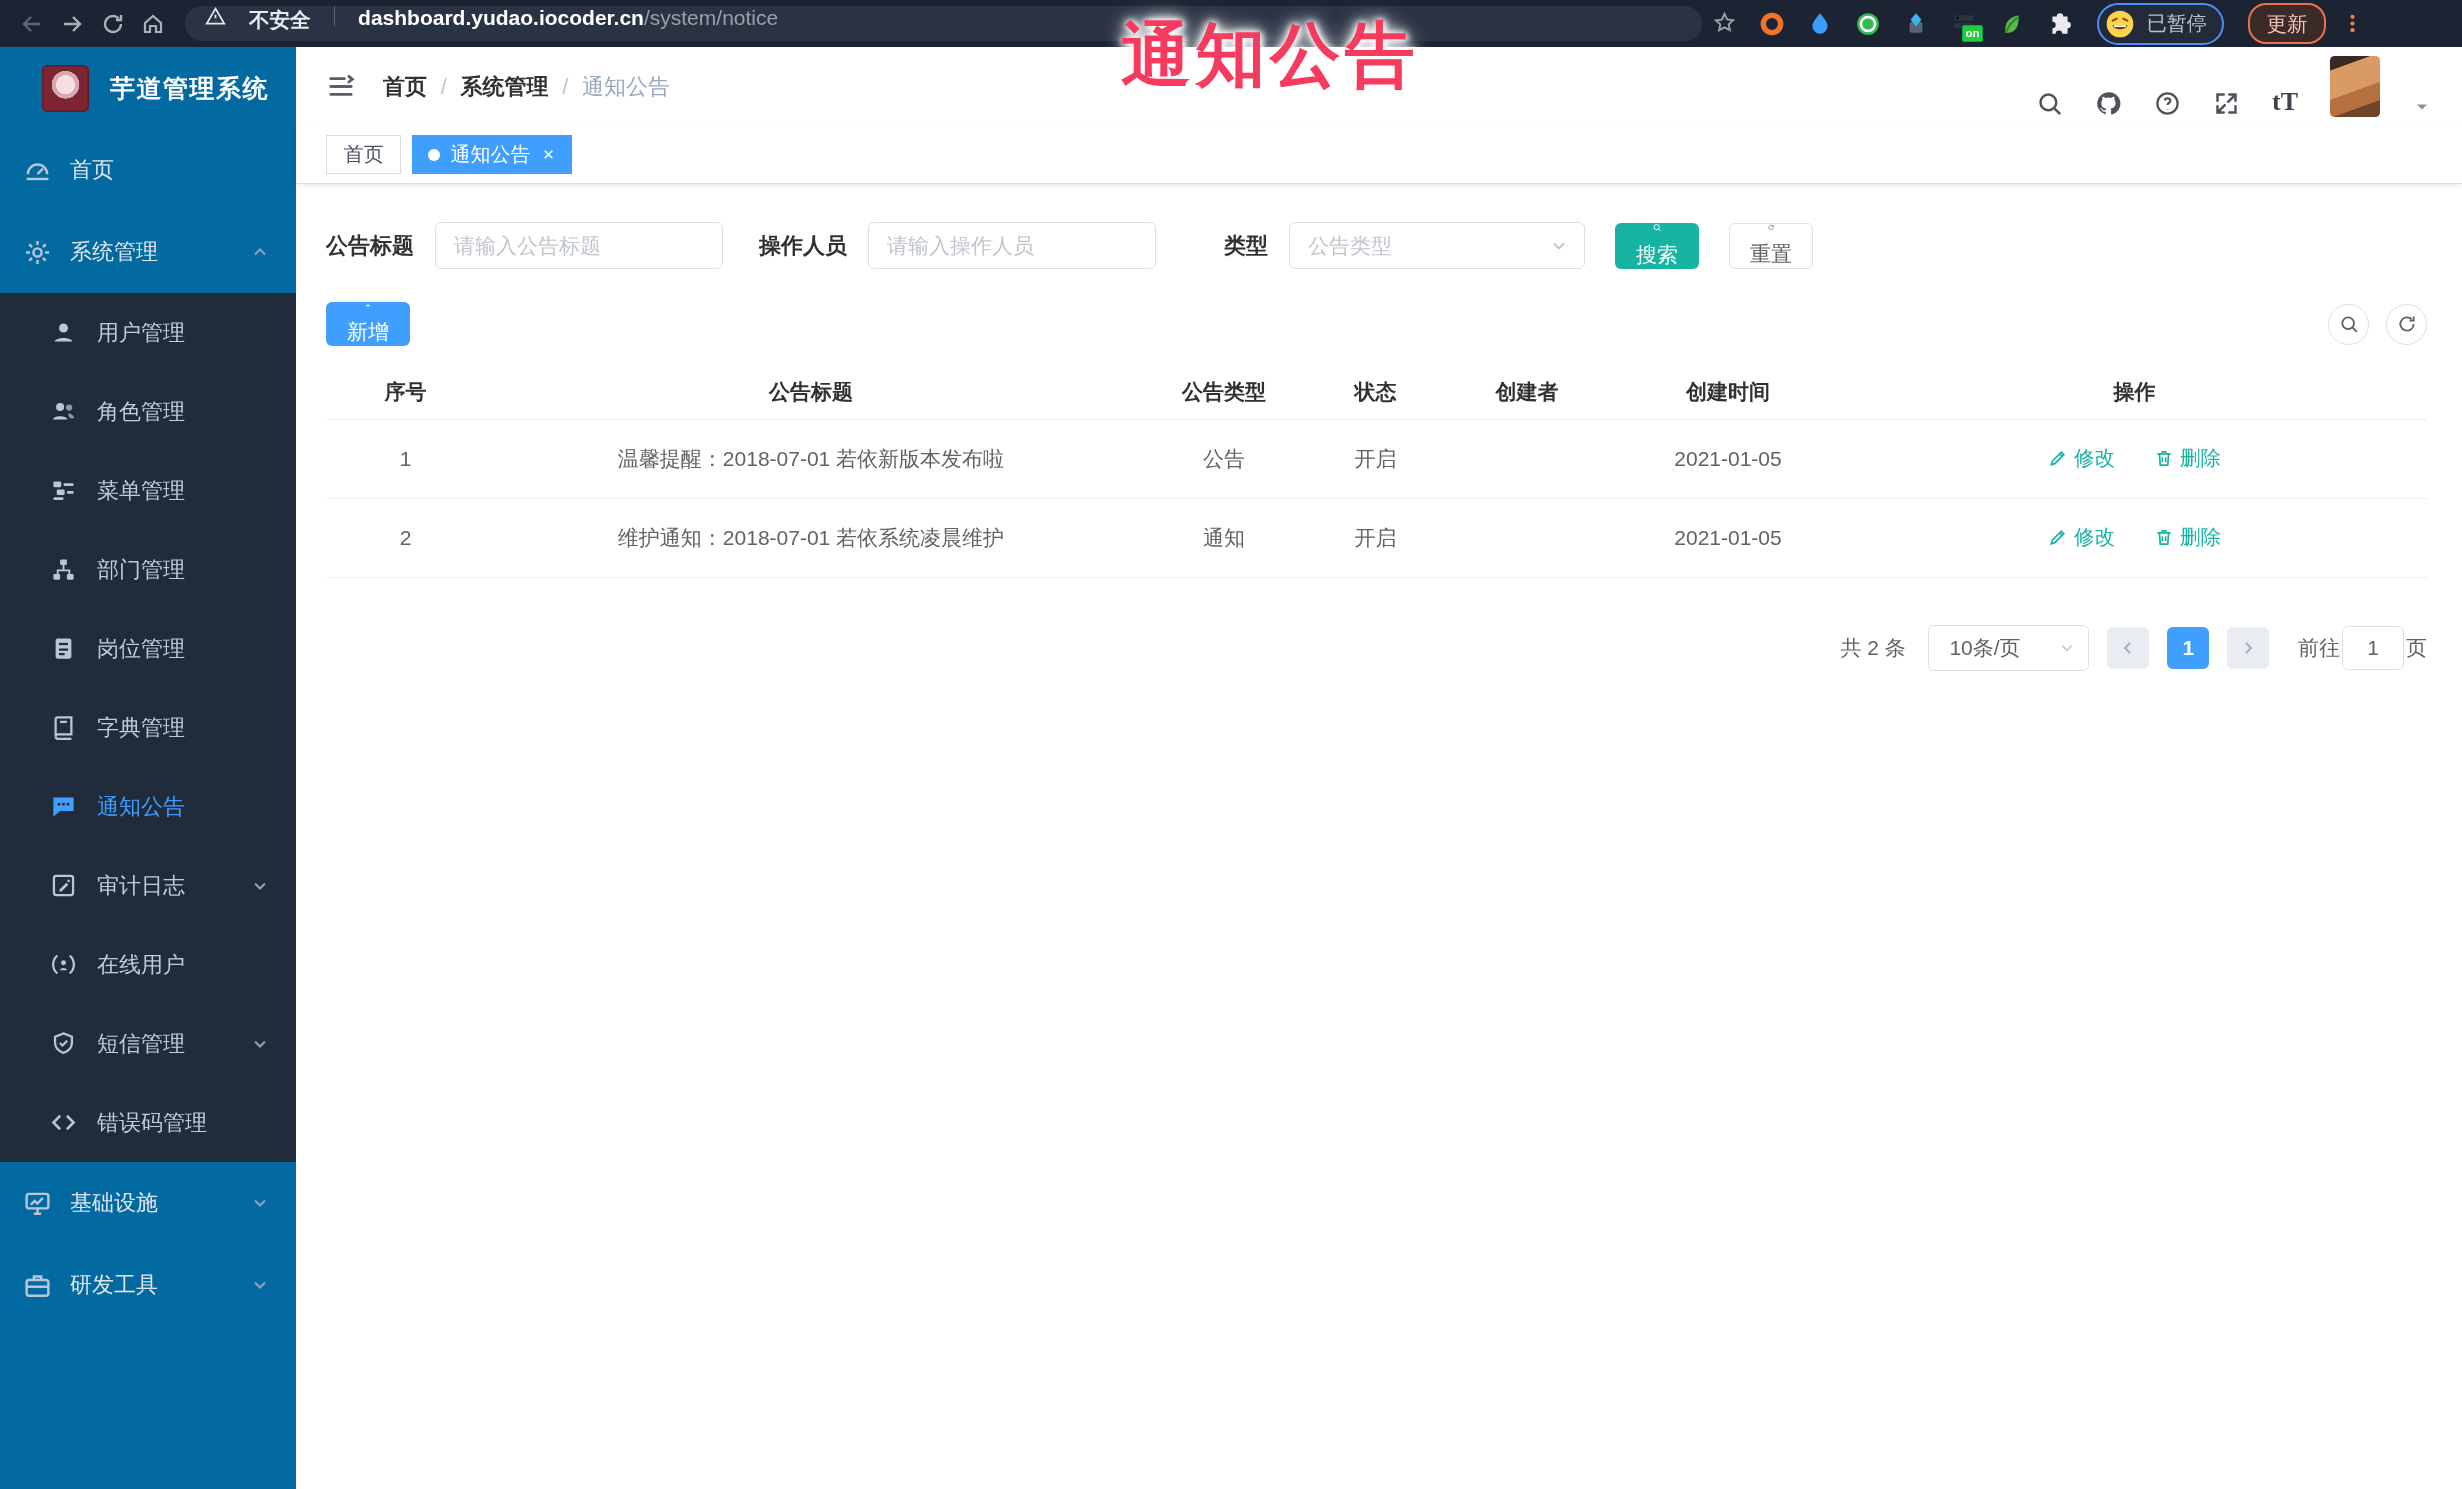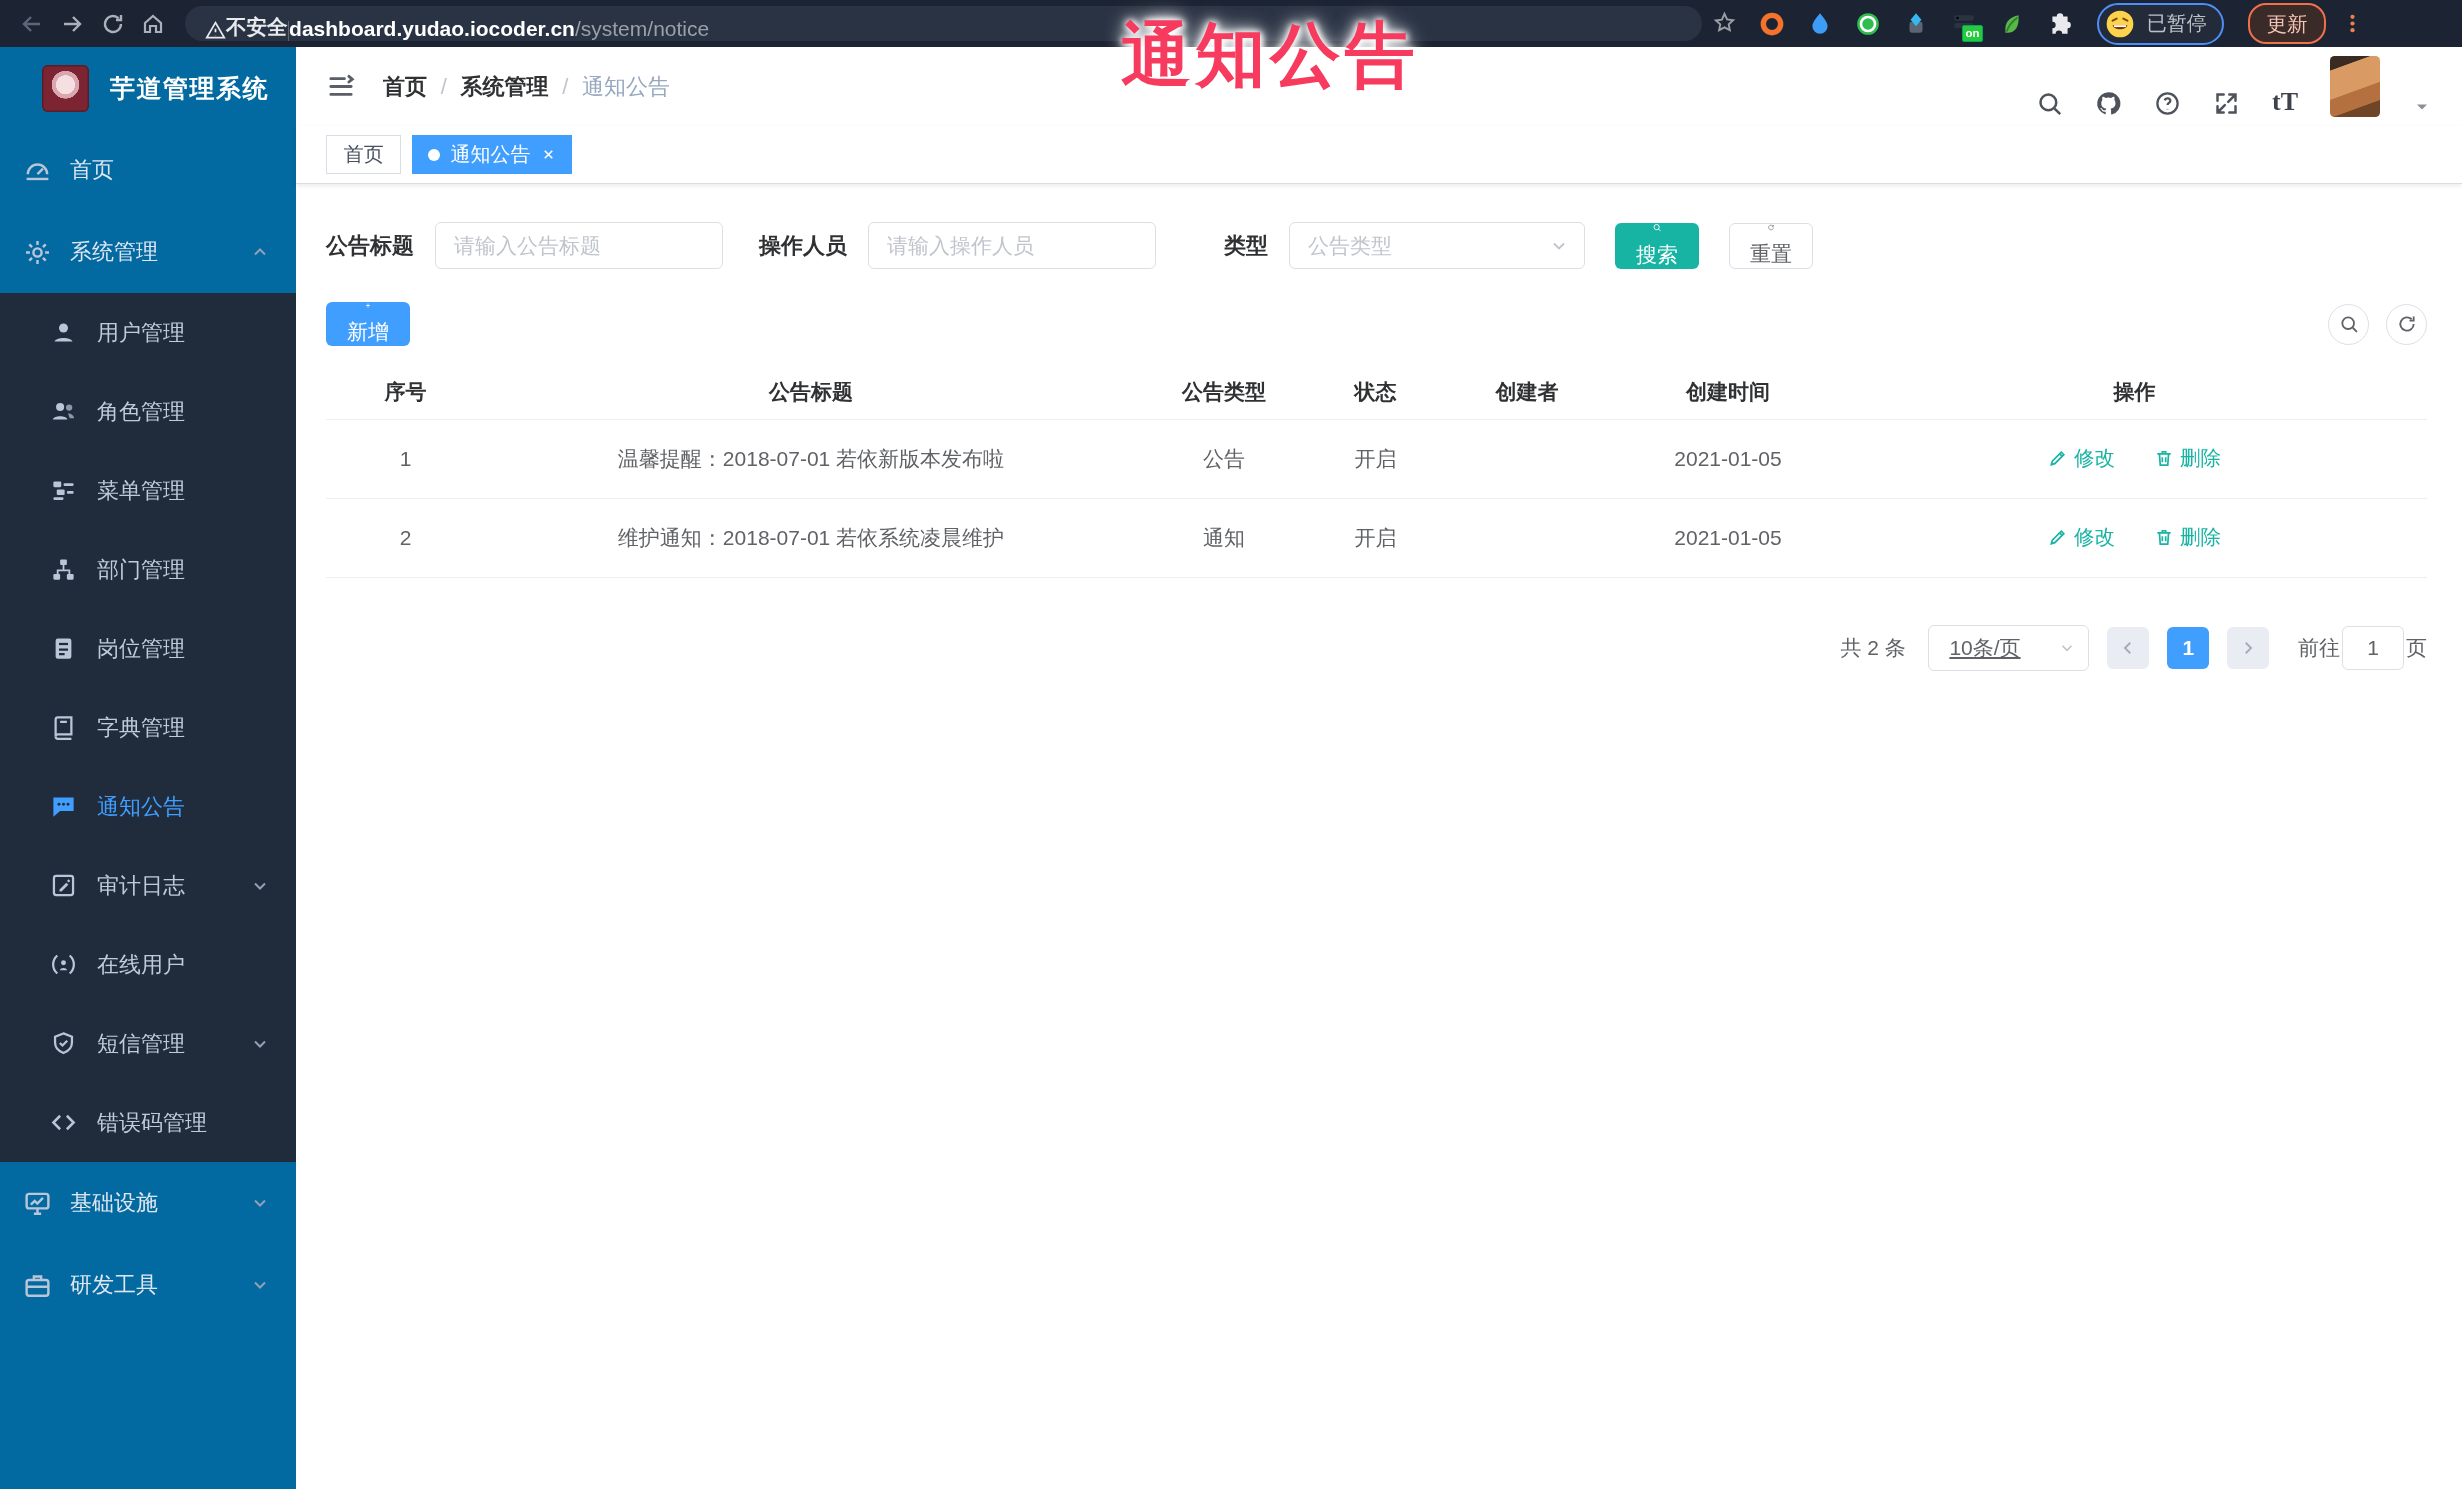--- a/index.html
+++ b/index.html
@@ -5,21 +5,21 @@
   * { margin:0; padding:0; box-sizing:border-box; }
   html,body { background:#fff; }
   body { font-family:"Liberation Sans","DejaVu Sans",sans-serif; }
   .screen { position:relative; width:2462px; height:1490px; overflow:hidden; background:#fff; }
 
   
   .browser-bar { display:flex; align-items:center; height:47px; background:#1c2433; padding:0 16.7px; gap:10.6px; }
   .nav-ic { width:30px; height:30px; color:#a9b0bc; flex:0 0 auto; display:flex; align-items:center; justify-content:center; }
   .nav-ic.dim { color:#5d6678; }
   .nav-ic svg { width:24px; height:24px; }
-  .omnibox { display:flex; align-items:flex-end; width:1517px; height:35px; margin-left:6px; background:#2a3344; border-radius:17.4px; padding:0 20px; gap:0; flex:0 0 auto; }
+  .omnibox { display:flex; align-items:flex-start; width:1517px; height:35px; margin-left:6px; background:#2a3344; border-radius:17.4px; padding:0 20px; gap:23px; flex:0 0 auto; }
   .omnibox .warn { color:#e8eaed; display:flex; align-items:center; }
   .omnibox .warn svg { width:21px; height:21px; }
   .not-secure { color:#e8eaed; font-size:20.5px; font-weight:700; }
   .omni-sep { width:1.5px; height:20px; background:#5f6673; }
   .url { font-size:21px; color:#fff; font-weight:700; white-space:nowrap; }
   .url .path { color:#9aa0a6; font-weight:400; }
   .star-ic { color:#9aa0a6; }
   .star-ic svg { width:23px; height:23px; }
   .ext-row { display:flex; align-items:center; gap:18px; margin-left:10.6px; }
   .ext { width:30px; height:30px; position:relative; display:flex; align-items:center; justify-content:center; }
@@ -108,21 +108,21 @@
   table.grid th { font-size:21px; font-weight:700; color:#303133; height:53px; text-align:center; border-bottom:1.5px solid #ebeef5; }
   table.grid td { font-size:21px; color:#606266; height:79px; text-align:center; border-bottom:1.5px solid #ebeef5; overflow:hidden; white-space:nowrap; }
   .action-link { display:inline-flex; align-items:center; gap:6px; color:#17b3a3; font-size:20.5px; cursor:pointer; }
   .action-link + .action-link { margin-left:33px; }
   .action-link svg { width:20px; height:20px; }
 
   
   .pagination { display:flex; align-items:center; justify-content:flex-end; margin-top:47px; gap:18px; font-size:21px; color:#606266; }
   .pg-total { margin-right:4.6px; }
   .pg-size { width:161px; height:46px; border:1.5px solid #dcdfe6; border-radius:6px; display:flex; align-items:center; padding:0 12px 0 20px; cursor:pointer; }
-  .pg-size span { flex:1; color:#606266;text-decoration:underline; }
+  .pg-size span { flex:1; color:#606266; }
   .pg-size svg { width:18px; height:18px; color:#c0c4cc; }
   .pg-btn { width:42px; height:42px; border-radius:6px; background:#eaecf3; color:#a6abba; display:flex; align-items:center; justify-content:center; cursor:pointer; }
   .pg-btn svg { width:18px; height:18px; }
   .pg-page { width:42px; height:42px; border-radius:6px; background:#409eff; color:#fff; font-weight:700; display:flex; align-items:center; justify-content:center; cursor:pointer; }
   .pg-goto { display:flex; align-items:center; gap:2px; margin-left:10.6px; }
   .pg-input { width:62px; height:44px; border:1.5px solid #dcdfe6; border-radius:6px; text-align:center; font-size:21px; color:#606266; outline:none; font-family:inherit; }
 </style>
 </head>
 <body>
 

